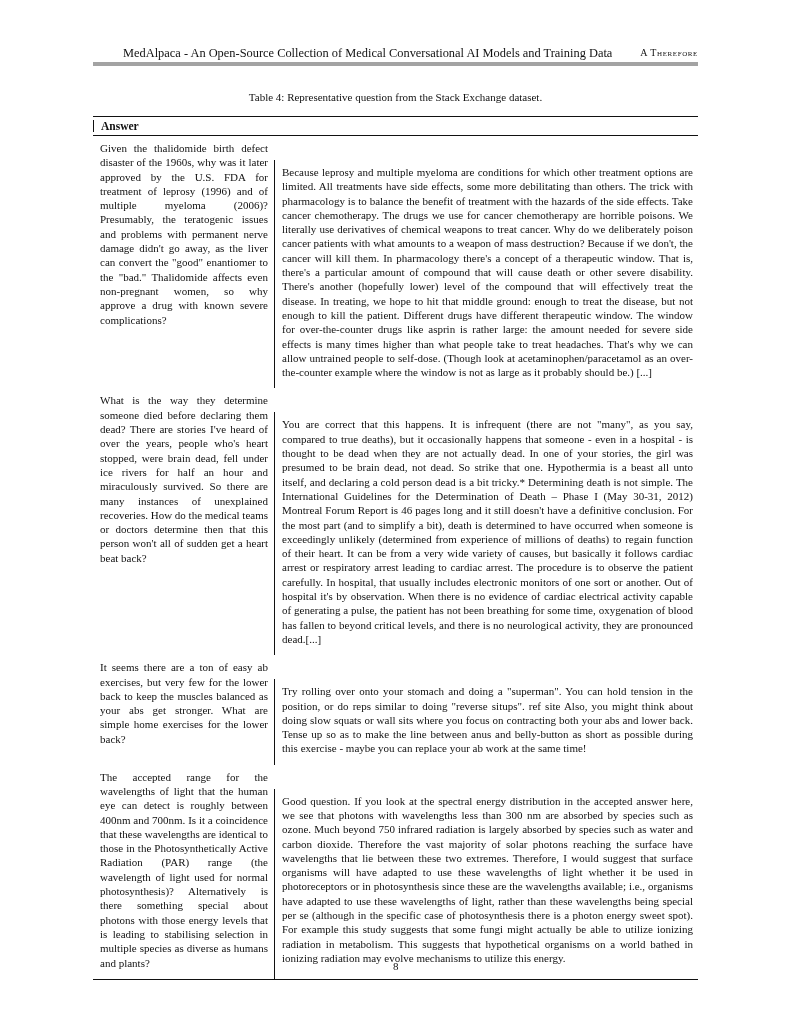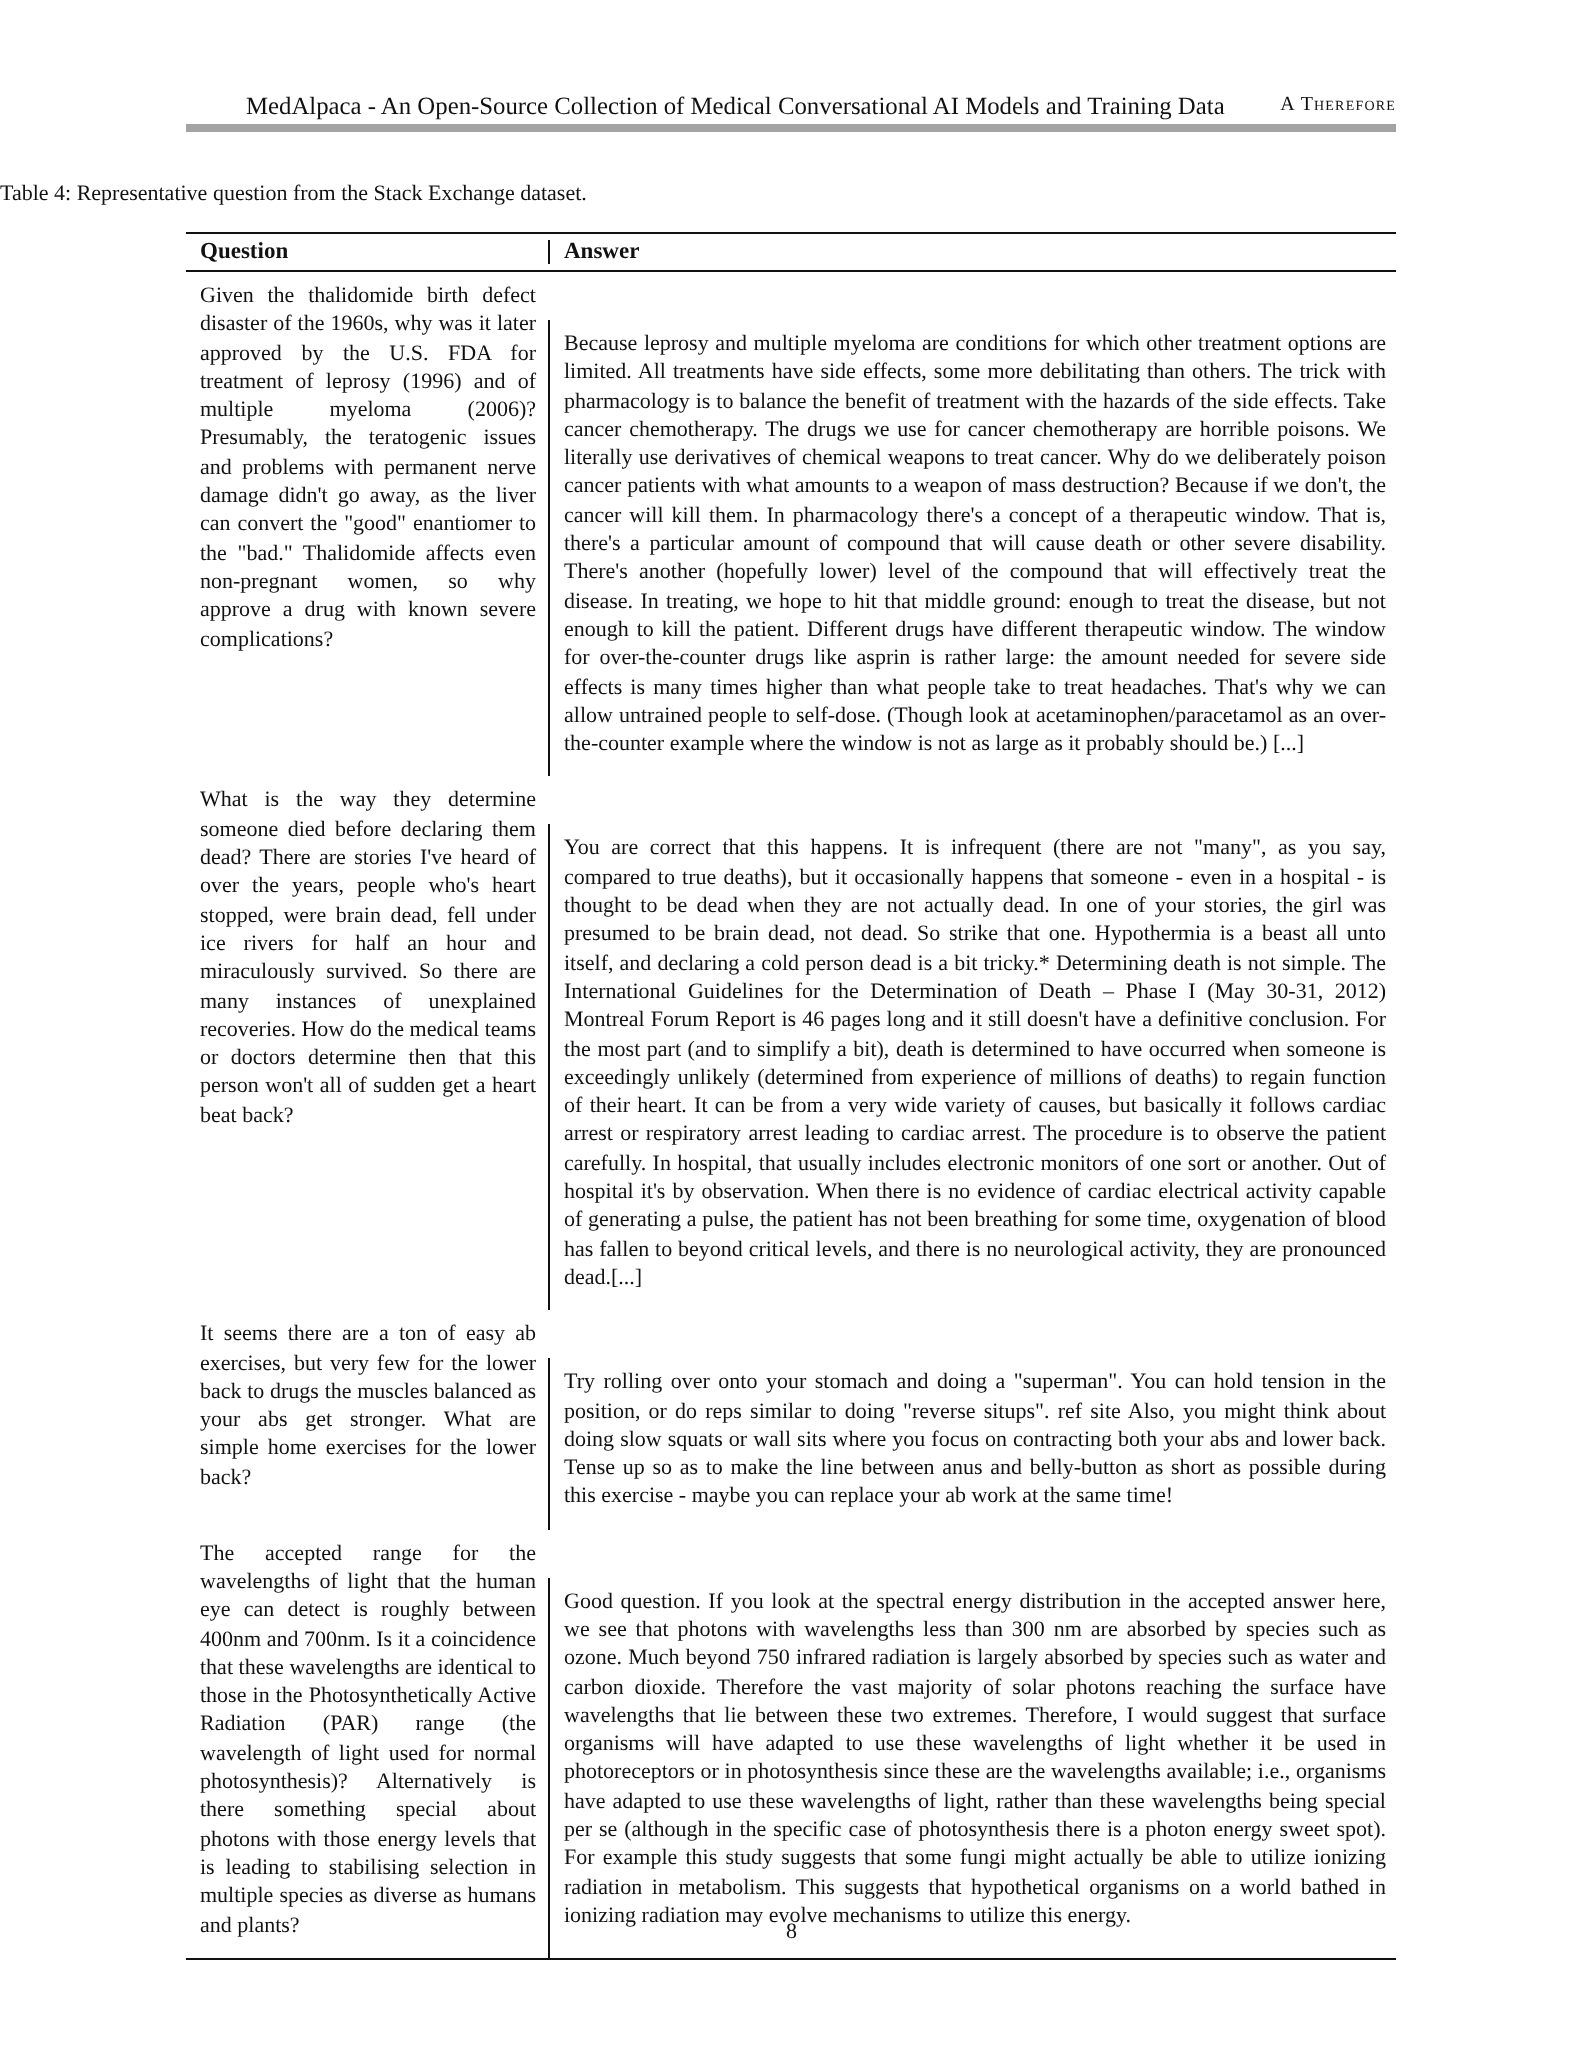--- a/index.html
+++ b/index.html
@@ -2,21 +2,21 @@
 <html><head>
 <meta charset="utf-8">
 <style>
   html, body { margin:0; padding:0; background:#fff; }
   body { width:791px; height:1024px; position:relative; overflow:hidden;
          font-family:"Liberation Serif","DejaVu Serif",serif; color:#111; }
   .running-head { position:absolute; left:93px; top:45px; width:605px; height:17px;
                   border-bottom:4px solid #a3a3a3; font-size:12.4px; }
   .running-head .title { position:absolute; left:30px; top:1px; white-space:nowrap; }
   .running-head .tag { position:absolute; right:0; top:2px; font-size:10px; letter-spacing:0.6px; font-variant:small-caps; }
-  .caption { position:absolute; left:0; width:791px; top:91px; text-align:left; font-size:11px; }
+  .caption { position:absolute; left:0; width:791px; top:91px; text-align:center; font-size:11px; }
   .table { position:absolute; left:93px; top:116px; width:605px;
            border-top:1.5px solid #111; border-bottom:1.5px solid #111; }
   .hdr { display:flex; border-bottom:1px solid #111; height:18px; }
   .row { display:flex; }
   .qcol { width:181px; padding:0 6px 0 7px; box-sizing:border-box; }
   .acol { flex:1; padding:0 5px 0 7px; border-left:1.3px solid #111; box-sizing:border-box;margin-top:24px; }
   .hdr .qcol, .hdr .acol { font-weight:bold; font-size:11.5px; line-height:18px; }
   .hdr .acol { border-left:1.3px solid #111; margin:3px 0; line-height:13px; padding-left:7px; }
   .cell { font-size:11px; line-height:14.3px; text-align:justify; hyphens:auto; }
   .row .qcol, .row .acol { padding-top:5px; padding-bottom:9px; }
@@ -28,33 +28,32 @@
 
 <div class="running-head">
   <span class="title">MedAlpaca - An Open-Source Collection of Medical Conversational AI Models and Training Data</span>
   <span class="tag">A Therefore</span>
 </div>
 
 <div class="caption">Table 4: Representative question from the Stack Exchange dataset.</div>
 
 <div class="table">
   <div class="hdr">
-    <div class="qcol">Question</div>
     <div class="acol">Answer</div>
   </div>
   <div class="row r1">
     <div class="qcol cell">Given the thalidomide birth defect disaster of the 1960s, why was it later approved by the U.S. FDA for treatment of leprosy (1996) and of multiple myeloma (2006)? Presumably, the teratogenic issues and problems with permanent nerve damage didn't go away, as the liver can convert the "good" enantiomer to the "bad." Thalidomide affects even non-pregnant women, so why approve a drug with known severe complications?</div>
     <div class="acol cell">Because leprosy and multiple myeloma are conditions for which other treatment options are limited. All treatments have side effects, some more debilitating than others. The trick with pharmacology is to balance the benefit of treatment with the hazards of the side effects. Take cancer chemotherapy. The drugs we use for cancer chemotherapy are horrible poisons. We literally use derivatives of chemical weapons to treat cancer. Why do we deliberately poison cancer patients with what amounts to a weapon of mass destruction? Because if we don't, the cancer will kill them. In pharmacology there's a concept of a therapeutic window. That is, there's a particular amount of compound that will cause death or other severe disability. There's another (hopefully lower) level of the compound that will effectively treat the disease. In treating, we hope to hit that middle ground: enough to treat the disease, but not enough to kill the patient. Different drugs have different therapeutic window. The window for over-the-counter drugs like asprin is rather large: the amount needed for severe side effects is many times higher than what people take to treat headaches. That's why we can allow untrained people to self-dose. (Though look at acetaminophen/paracetamol as an over-the-counter example where the window is not as large as it probably should be.) [...]</div>
   </div>
   <div class="row">
     <div class="qcol cell">What is the way they determine someone died before declaring them dead? There are stories I've heard of over the years, people who's heart stopped, were brain dead, fell under ice rivers for half an hour and miraculously survived. So there are many instances of unexplained recoveries. How do the medical teams or doctors determine then that this person won't all of sudden get a heart beat back?</div>
     <div class="acol cell">You are correct that this happens. It is infrequent (there are not "many", as you say, compared to true deaths), but it occasionally happens that someone - even in a hospital - is thought to be dead when they are not actually dead. In one of your stories, the girl was presumed to be brain dead, not dead. So strike that one. Hypothermia is a beast all unto itself, and declaring a cold person dead is a bit tricky.* Determining death is not simple. The International Guidelines for the Determination of Death – Phase I (May 30-31, 2012) Montreal Forum Report is 46 pages long and it still doesn't have a definitive conclusion. For the most part (and to simplify a bit), death is determined to have occurred when someone is exceedingly unlikely (determined from experience of millions of deaths) to regain function of their heart. It can be from a very wide variety of causes, but basically it follows cardiac arrest or respiratory arrest leading to cardiac arrest. The procedure is to observe the patient carefully. In hospital, that usually includes electronic monitors of one sort or another. Out of hospital it's by observation. When there is no evidence of cardiac electrical activity capable of generating a pulse, the patient has not been breathing for some time, oxygenation of blood has fallen to beyond critical levels, and there is no neurological activity, they are pronounced dead.[...]</div>
   </div>
   <div class="row">
-    <div class="qcol cell">It seems there are a ton of easy ab exercises, but very few for the lower back to drugs the muscles balanced as your abs get stronger. What are simple home exercises for the lower back?</div>
+    <div class="qcol cell">It seems there are a ton of easy ab exercises, but very few for the lower back to keep the muscles balanced as your abs get stronger. What are simple home exercises for the lower back?</div>
     <div class="acol cell">Try rolling over onto your stomach and doing a "superman". You can hold tension in the position, or do reps similar to doing "reverse situps". ref site Also, you might think about doing slow squats or wall sits where you focus on contracting both your abs and lower back. Tense up so as to make the line between anus and belly-button as short as possible during this exercise - maybe you can replace your ab work at the same time!</div>
   </div>
   <div class="row">
     <div class="qcol cell">The accepted range for the wavelengths of light that the human eye can detect is roughly between 400nm and 700nm. Is it a coincidence that these wavelengths are identical to those in the Photosynthetically Active Radiation (PAR) range (the wavelength of light used for normal photosynthesis)? Alternatively is there something special about photons with those energy levels that is leading to stabilising selection in multiple species as diverse as humans and plants?</div>
     <div class="acol cell">Good question. If you look at the spectral energy distribution in the accepted answer here, we see that photons with wavelengths less than 300 nm are absorbed by species such as ozone. Much beyond 750 infrared radiation is largely absorbed by species such as water and carbon dioxide. Therefore the vast majority of solar photons reaching the surface have wavelengths that lie between these two extremes. Therefore, I would suggest that surface organisms will have adapted to use these wavelengths of light whether it be used in photoreceptors or in photosynthesis since these are the wavelengths available; i.e., organisms have adapted to use these wavelengths of light, rather than these wavelengths being special per se (although in the specific case of photosynthesis there is a photon energy sweet spot). For example this study suggests that some fungi might actually be able to utilize ionizing radiation in metabolism. This suggests that hypothetical organisms on a world bathed in ionizing radiation may evolve mechanisms to utilize this energy.</div>
   </div>
 </div>
 
 <div class="pagenum">8</div>
 

